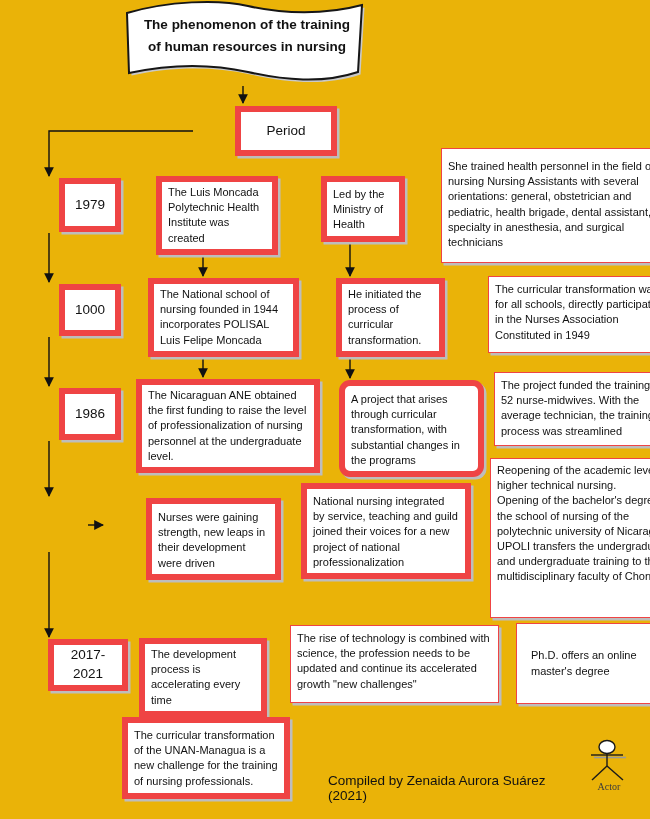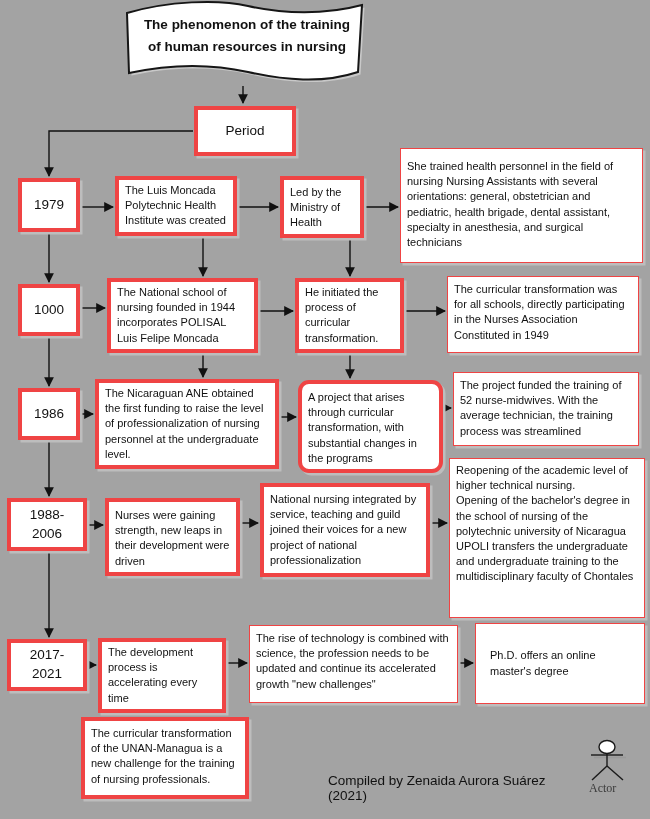--- a/index.html
+++ b/index.html
@@ -1,45 +1,46 @@
 <!DOCTYPE html>
 <html><head>
 <meta charset="utf-8">
 <style>
   html,body { margin:0; padding:0; background:#ffffff; }
   #stage {
-    position:relative; width:650px; height:819px; background:#a3a3a3;
+    position:relative; width:650px; height:819px; background:#eab308;
     font-family:"Liberation Sans", sans-serif; color:#111;
     overflow:hidden;
   }
   #wires { position:absolute; left:0; top:0; z-index:0; }
   .node {
     position:absolute; box-sizing:border-box; z-index:1;
-    background:#ffffff; border:4px solid #ef4444;
+    background:#ffffff; border:6px solid #ef4444;
     box-shadow:2.5px 2.5px 0 #bdbdbd;
     font-size:11px; line-height:1.38; padding:3px 6px;
     white-space:pre-line;
+    margin-left:41px;
   }
   .thin { border-width:1.6px; }
   .center { display:flex; align-items:center; justify-content:center; text-align:center; }
   .year { font-size:13.5px; }
   .period { font-size:13.5px; }
   .banner-text {
     position:absolute; left:131px; top:14px; width:232px; z-index:1;
     text-align:center; font-weight:bold; font-size:13.5px; line-height:1.6;
   }
   .banner-text span { display:block; }
   .credit {
     position:absolute; left:328px; top:773px; width:260px; z-index:1;
     font-size:13.5px;
   }
   .actor-label {
     position:absolute; left:589px; top:781px; width:40px; z-index:1;
-    text-align:left; font-family:"Liberation Serif", serif;
-    font-size:12px; color:#3b3b3b;
+    text-align:center; font-family:"Liberation Serif", serif;
+    font-size:10px; color:#3b3b3b;
   }
 </style>
 </head>
 <body>
 
 <div id="stage">
 
   <svg id="wires" width="650" height="819" viewBox="0 0 650 819">
     <defs>
       <marker id="arrow" viewBox="0 0 10 10" refX="9" refY="5" markerWidth="9" markerHeight="7" orient="auto-start-reverse">
@@ -99,21 +100,20 @@
   <div class="banner-text">
     <span>The phenomenon of the training</span>
     <span>of human resources in nursing</span>
   </div>
 
   <div class="node center period" style="left:194px; top:106px; width:102px; height:50px;">Period</div>
 
   <div class="node center year" style="left:18px; top:178px; width:62px; height:54px;">1979</div>
   <div class="node center year" style="left:18px; top:284px; width:62px; height:52px;">1000</div>
   <div class="node center year" style="left:18px; top:388px; width:62px; height:52px;">1986</div>
-  <div class="node center year" style="left:7px; top:498px; width:80px; height:53px;">1988-2006</div>
   <div class="node center year" style="left:7px; top:639px; width:80px; height:52px;">2017-2021</div>
 
   <div class="node" style="left:115px; top:176px; width:122px; min-height:60px;">The Luis Moncada Polytechnic Health Institute was created</div>
   <div class="node" style="left:280px; top:176px; width:84px; min-height:57px; padding-top:5px;">Led by the Ministry of Health</div>
   <div class="node thin" style="left:400px; top:148px; width:243px; min-height:115px; padding-top:10px;">She trained health personnel in the field of nursing Nursing Assistants with several orientations: general, obstetrician and pediatric, health brigade, dental assistant, specialty in anesthesia, and surgical technicians</div>
 
   <div class="node" style="left:107px; top:278px; width:151px; min-height:66px;">The National school of nursing founded in 1944 incorporates POLISAL Luis Felipe Moncada</div>
   <div class="node" style="left:295px; top:278px; width:109px; min-height:66px;">He initiated the process of curricular transformation.</div>
   <div class="node thin" style="left:447px; top:276px; width:192px; min-height:77px; padding-top:5px;">The curricular transformation was for all schools, directly participating in the Nurses Association Constituted in 1949</div>
 

